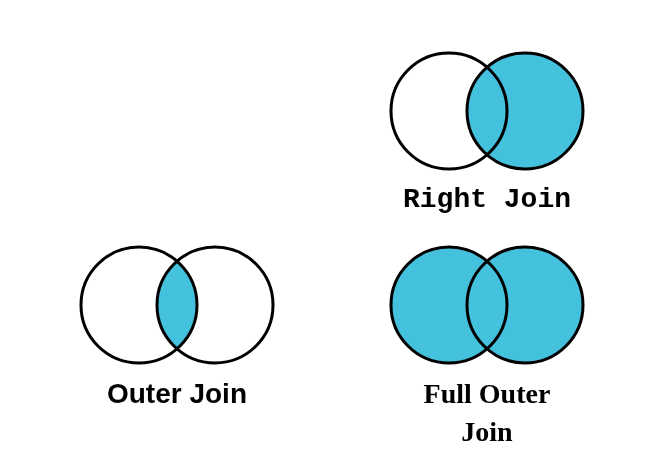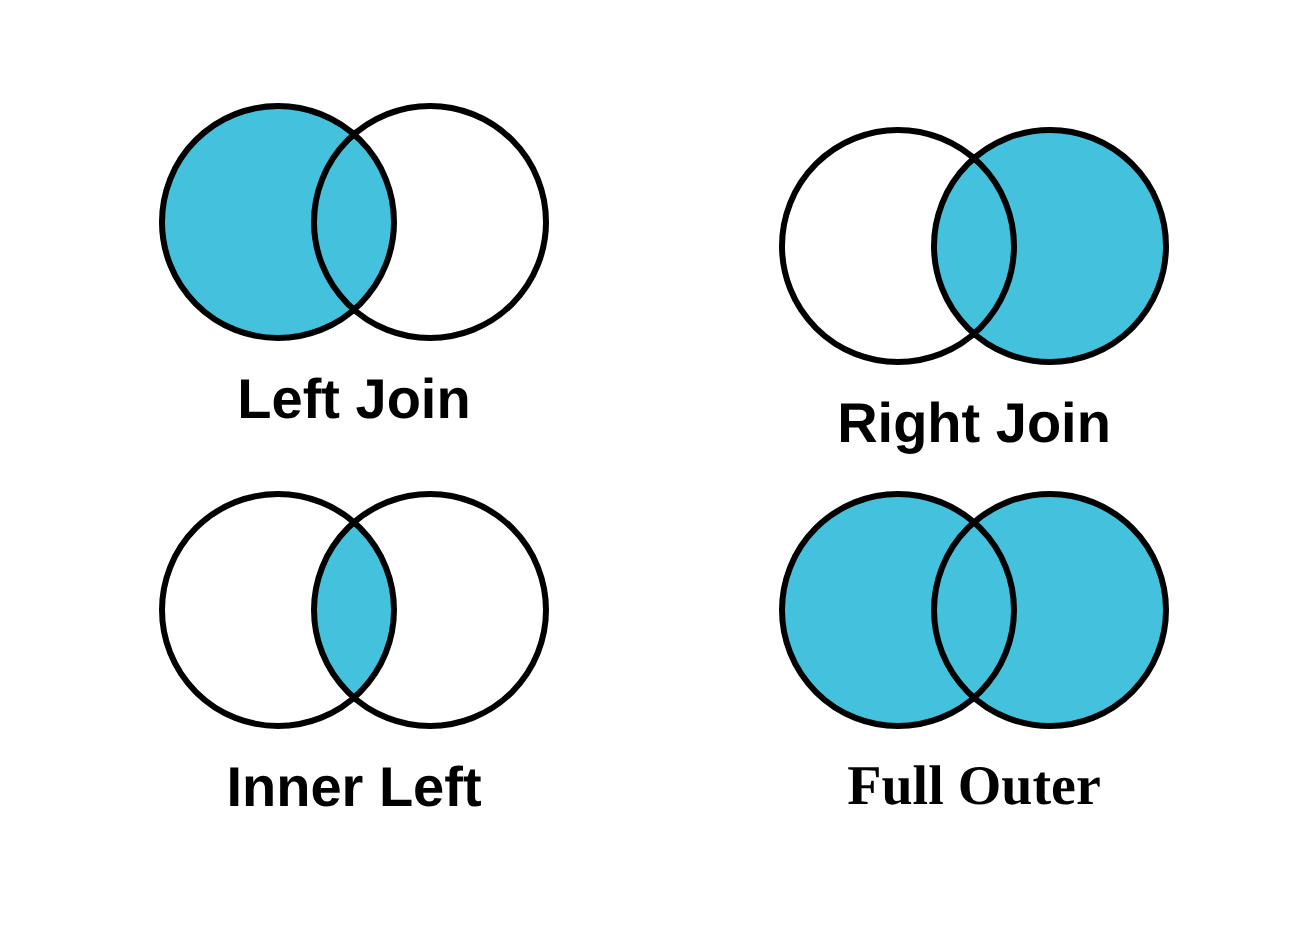--- a/index.html
+++ b/index.html
@@ -16,21 +16,21 @@
     font-family: "Liberation Sans", sans-serif;
   }
   .venn-block {
     position: absolute;
     width: 212px;
     display: flex;
     flex-direction: column;
     align-items: center;
   }
   .venn-block.pos-tl { left: 71px;  top: 48px; }
-  .venn-block.pos-tr { left: 381px; top: 60px; }
+  .venn-block.pos-tr { left: 381px; top: 48px; font-family: Liberation Mono, monospace; }
   .venn-block.pos-bl { left: 71px;  top: 242px; }
   .venn-block.pos-br { left: 381px; top: 242px; font-family: Liberation Serif, serif; }
 
   .venn-svg { display: block; }
 
   .circle-outline {
     fill: none;
     stroke: var(--stroke-color, #000000);
     stroke-width: 3;
   }
@@ -49,38 +49,20 @@
     text-align: center;
     color: var(--label-color, #000000);
     white-space: nowrap;
   }
 </style>
 </head>
 <body>
 
 <div class="canvas">
 
-  <div class="venn-block pos-tl">
-    <svg class="venn-svg" width="212" height="126" viewBox="0 0 212 126">
-      <defs>
-        <clipPath id="clip0">
-            <circle cx="68" cy="63" r="58"></circle>
-          </clipPath>
-      </defs>
-      <circle class="region filled" cx="68" cy="63" r="58"></circle>
-      <circle class="region" cx="144" cy="63" r="58"></circle>
-      <circle class="region" cx="144" cy="63" r="58" clip-path="url(#clip0)"></circle>
-      <circle class="circle-outline" cx="68" cy="63" r="58"></circle>
-      <circle class="circle-outline" cx="144" cy="63" r="58"></circle>
-    </svg>
-    <div class="venn-label">
-      <div>Left Join</div>
-      <div></div>
-    </div>
-  </div>
 
   <div class="venn-block pos-tr">
     <svg class="venn-svg" width="212" height="126" viewBox="0 0 212 126">
       <defs>
         <clipPath id="clip1">
             <circle cx="68" cy="63" r="58"></circle>
           </clipPath>
       </defs>
       <circle class="region" cx="68" cy="63" r="58"></circle>
       <circle class="region filled" cx="144" cy="63" r="58"></circle>
@@ -101,36 +83,37 @@
             <circle cx="68" cy="63" r="58"></circle>
           </clipPath>
       </defs>
       <circle class="region" cx="68" cy="63" r="58"></circle>
       <circle class="region" cx="144" cy="63" r="58"></circle>
       <circle class="region filled" cx="144" cy="63" r="58" clip-path="url(#clip2)"></circle>
       <circle class="circle-outline" cx="68" cy="63" r="58"></circle>
       <circle class="circle-outline" cx="144" cy="63" r="58"></circle>
     </svg>
     <div class="venn-label">
-      <div>Inner Left</div>
+      <div>Outer Join</div>
       <div></div>
     </div>
   </div>
 
   <div class="venn-block pos-br">
     <svg class="venn-svg" width="212" height="126" viewBox="0 0 212 126">
       <defs>
         <clipPath id="clip3">
             <circle cx="68" cy="63" r="58"></circle>
           </clipPath>
       </defs>
       <circle class="region filled" cx="68" cy="63" r="58"></circle>
       <circle class="region filled" cx="144" cy="63" r="58"></circle>
       <circle class="region" cx="144" cy="63" r="58" clip-path="url(#clip3)"></circle>
       <circle class="circle-outline" cx="68" cy="63" r="58"></circle>
       <circle class="circle-outline" cx="144" cy="63" r="58"></circle>
     </svg>
     <div class="venn-label">
       <div>Full Outer</div>
+      <div>Join</div>
     </div>
   </div>
 
 </div>
 
 </body></html>

